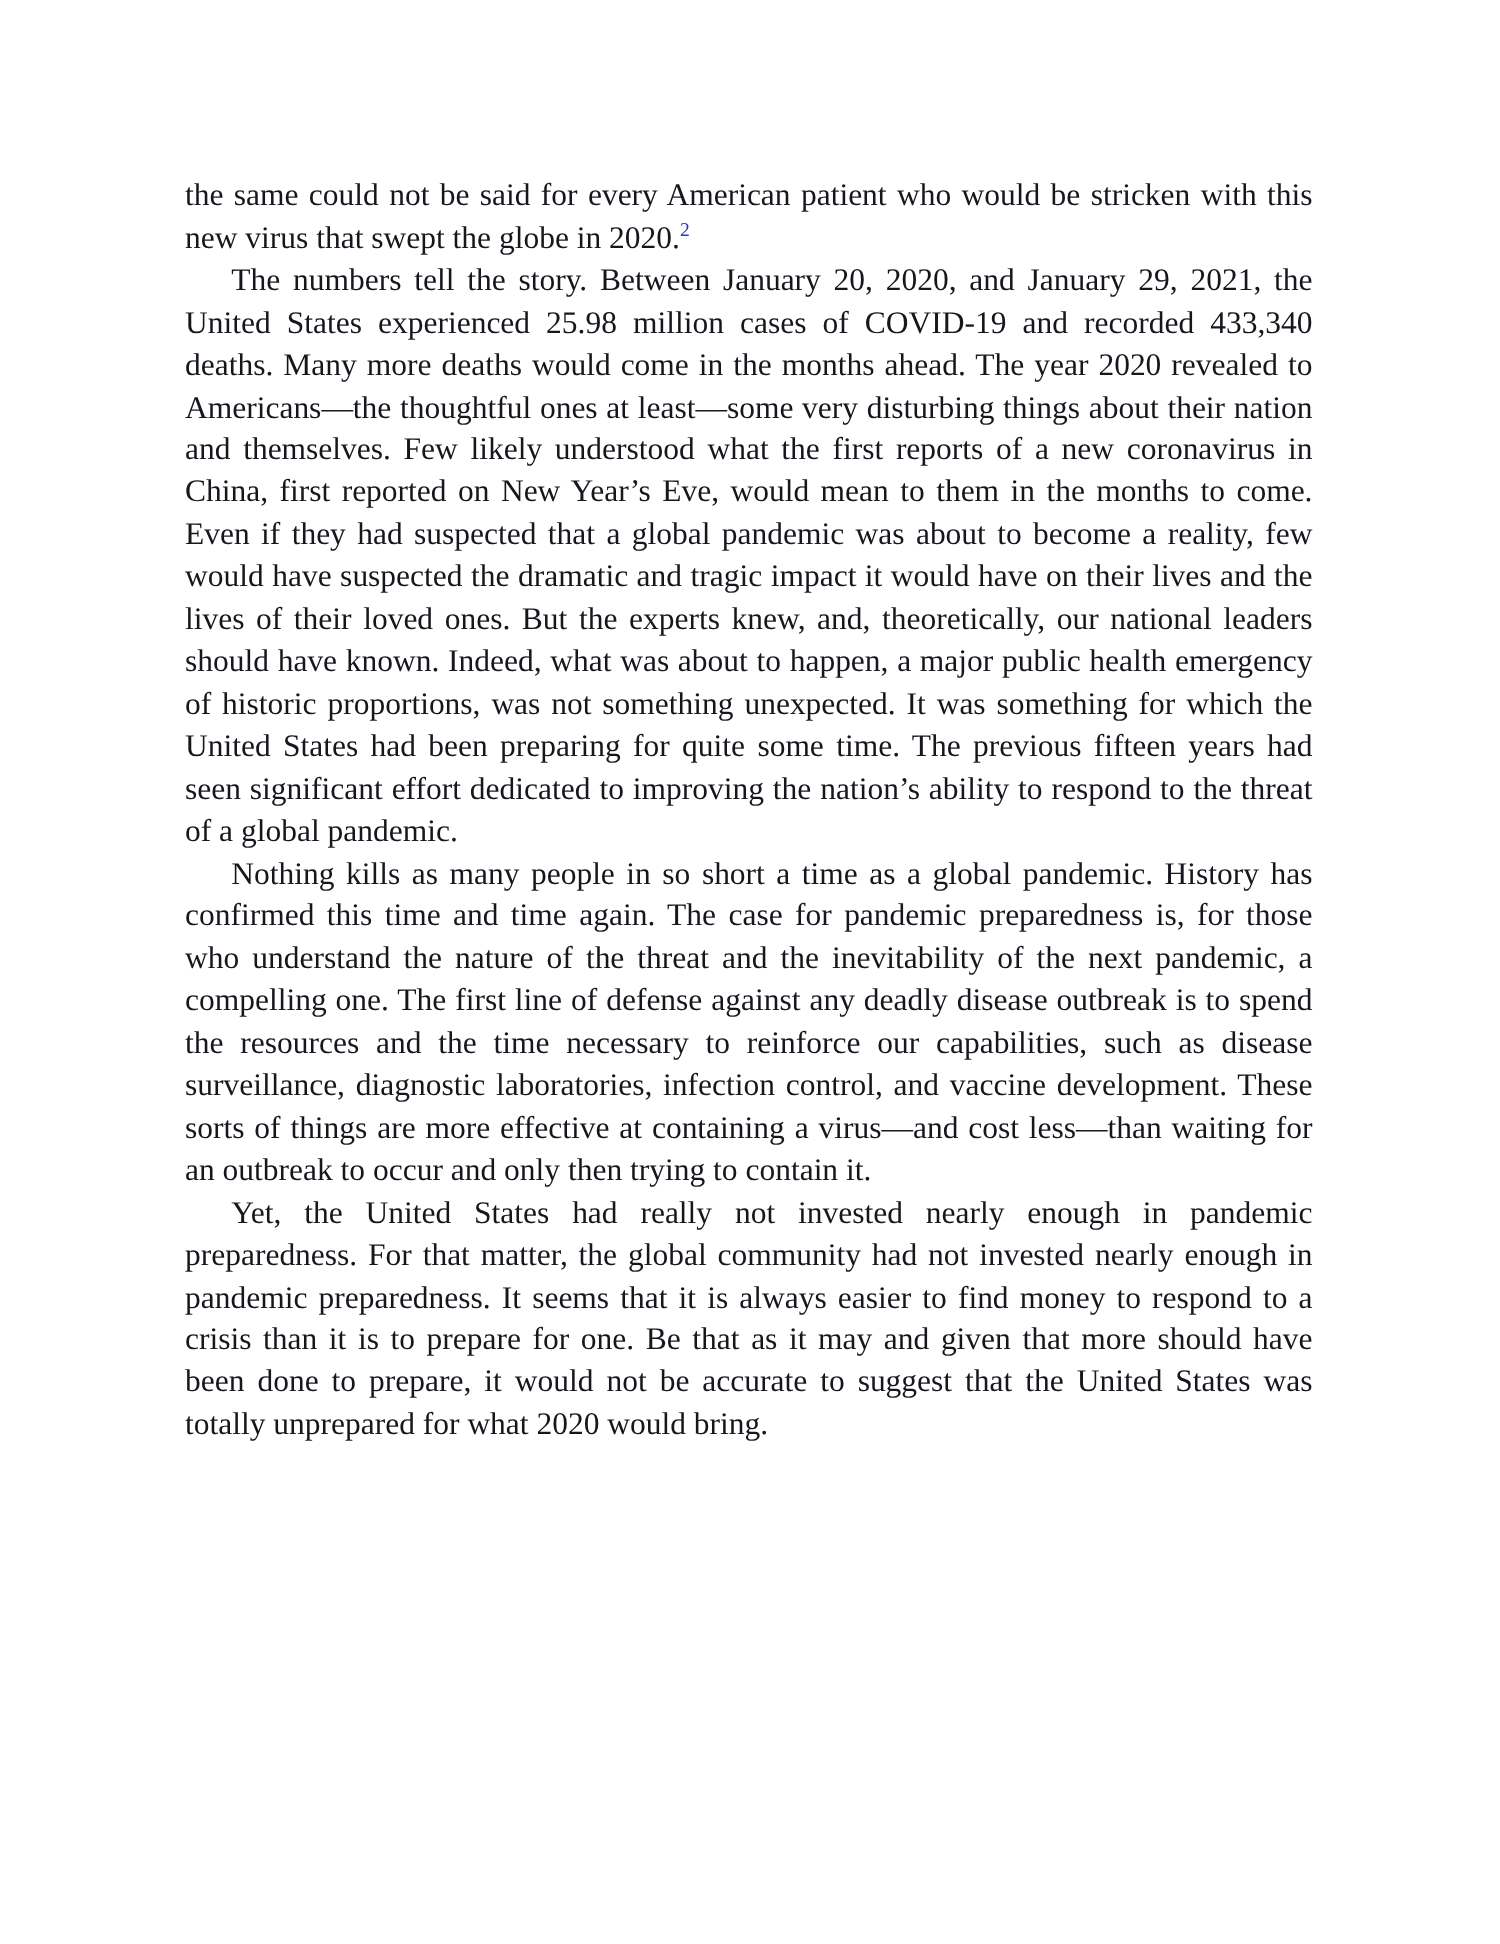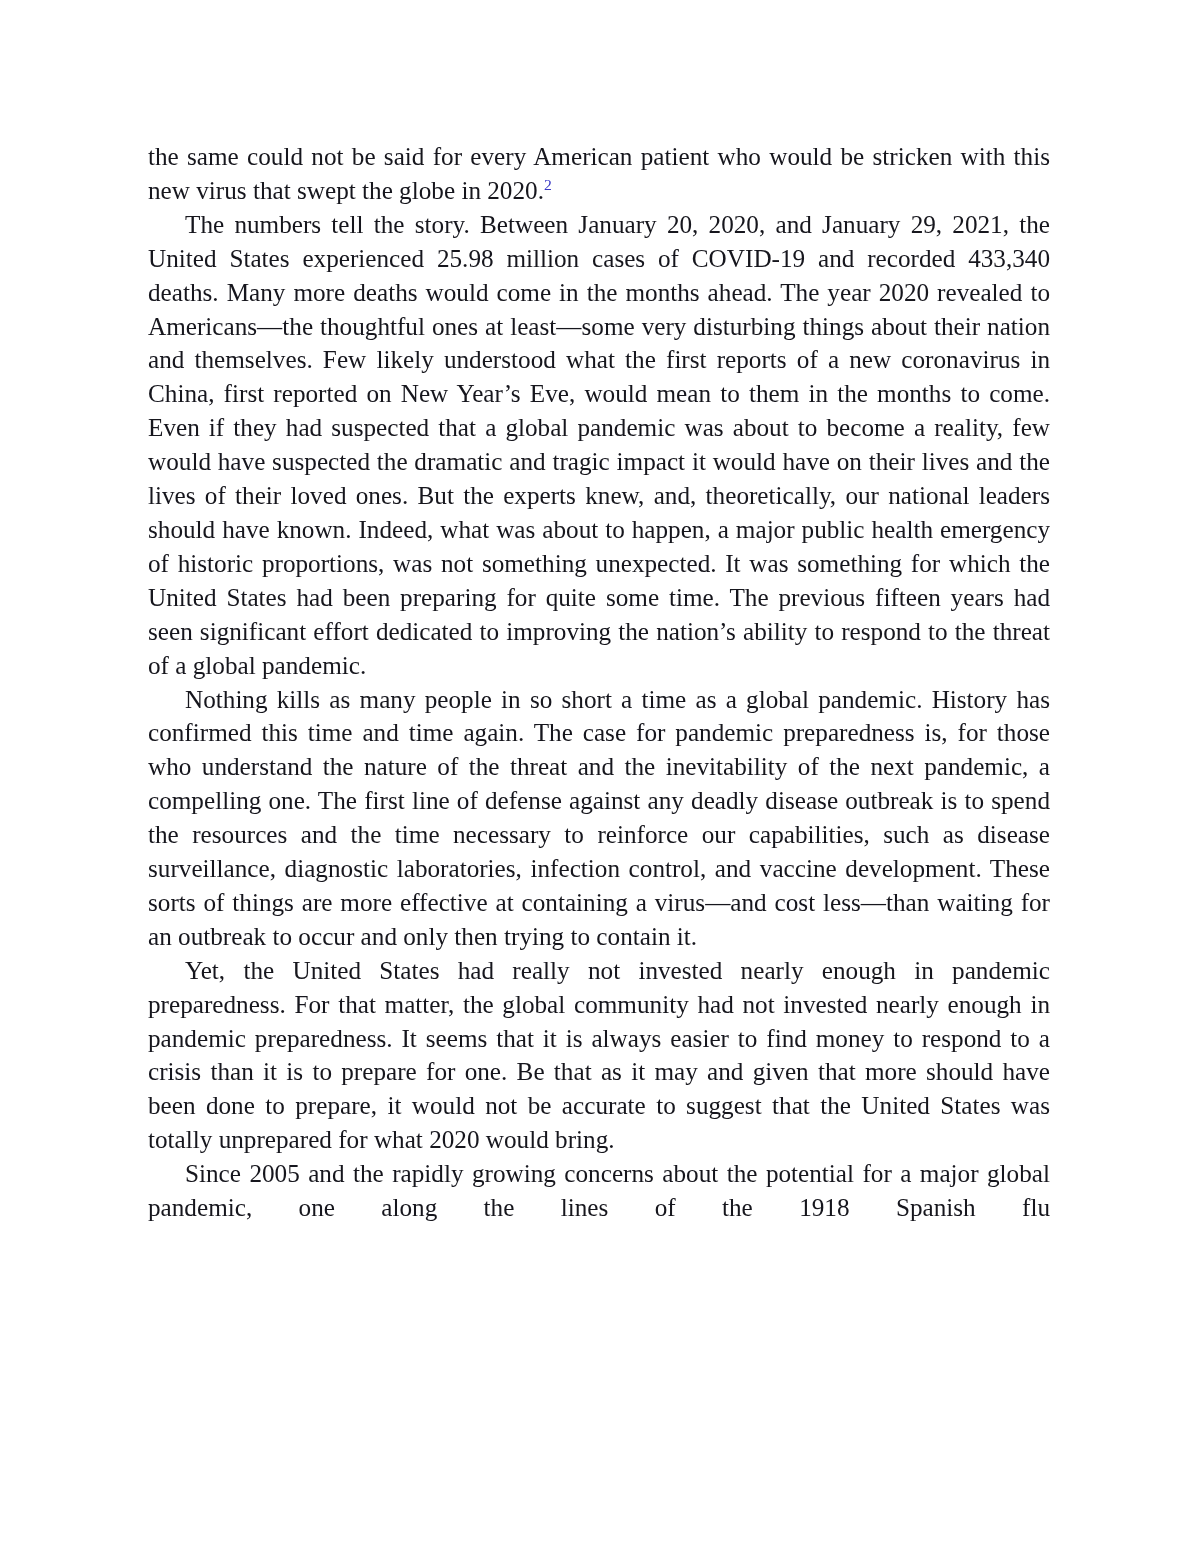--- a/index.html
+++ b/index.html
@@ -63,16 +63,15 @@
   <div class="text-block">
 
     <p class="para continuation"><span>the same could not be said for every American patient who would be stricken with this new virus that swept the globe in 2020.</span><span class="footnote-ref">2</span></p>
 
     <p class="para">The numbers tell the story. Between January 20, 2020, and January 29, 2021, the United States experienced 25.98 million cases of COVID-19 and recorded 433,340 deaths. Many more deaths would come in the months ahead. The year 2020 revealed to Americans—the thoughtful ones at least—some very disturbing things about their nation and themselves. Few likely understood what the first reports of a new coronavirus in China, first reported on New Year’s Eve, would mean to them in the months to come. Even if they had suspected that a global pandemic was about to become a reality, few would have suspected the dramatic and tragic impact it would have on their lives and the lives of their loved ones. But the experts knew, and, theoretically, our national leaders should have known. Indeed, what was about to happen, a major public health emergency of historic proportions, was not something unexpected. It was something for which the United States had been preparing for quite some time. The previous fifteen years had seen significant effort dedicated to improving the nation’s ability to respond to the threat of a global pandemic.</p>
 
     <p class="para">Nothing kills as many people in so short a time as a global pandemic. History has confirmed this time and time again. The case for pandemic preparedness is, for those who understand the nature of the threat and the inevitability of the next pandemic, a compelling one. The first line of defense against any deadly disease outbreak is to spend the resources and the time necessary to reinforce our capabilities, such as disease surveillance, diagnostic laboratories, infection control, and vaccine development. These sorts of things are more effective at containing a virus—and cost less—than waiting for an outbreak to occur and only then trying to contain it.</p>
 
     <p class="para">Yet, the United States had really not invested nearly enough in pandemic preparedness. For that matter, the global community had not invested nearly enough in pandemic preparedness. It seems that it is always easier to find money to respond to a crisis than it is to prepare for one. Be that as it may and given that more should have been done to prepare, it would not be accurate to suggest that the United States was totally unprepared for what 2020 would bring.</p>
 
-    <p class="para runs-over">Since 2005 and the rapidly growing concerns about the potential for a major global pandemic, one along the lines of the 1918 Spanish flu</p>
 
   </div>
 </div>
 
 </body></html>

